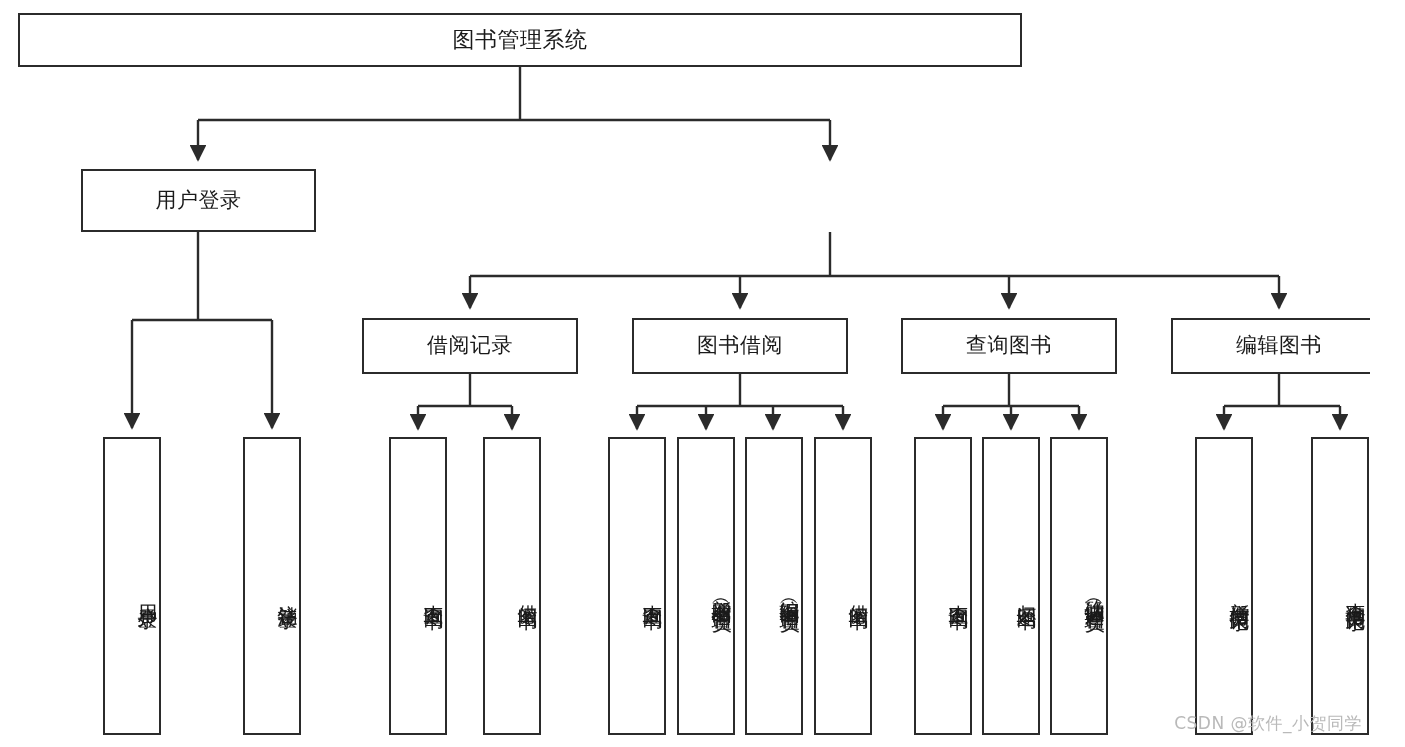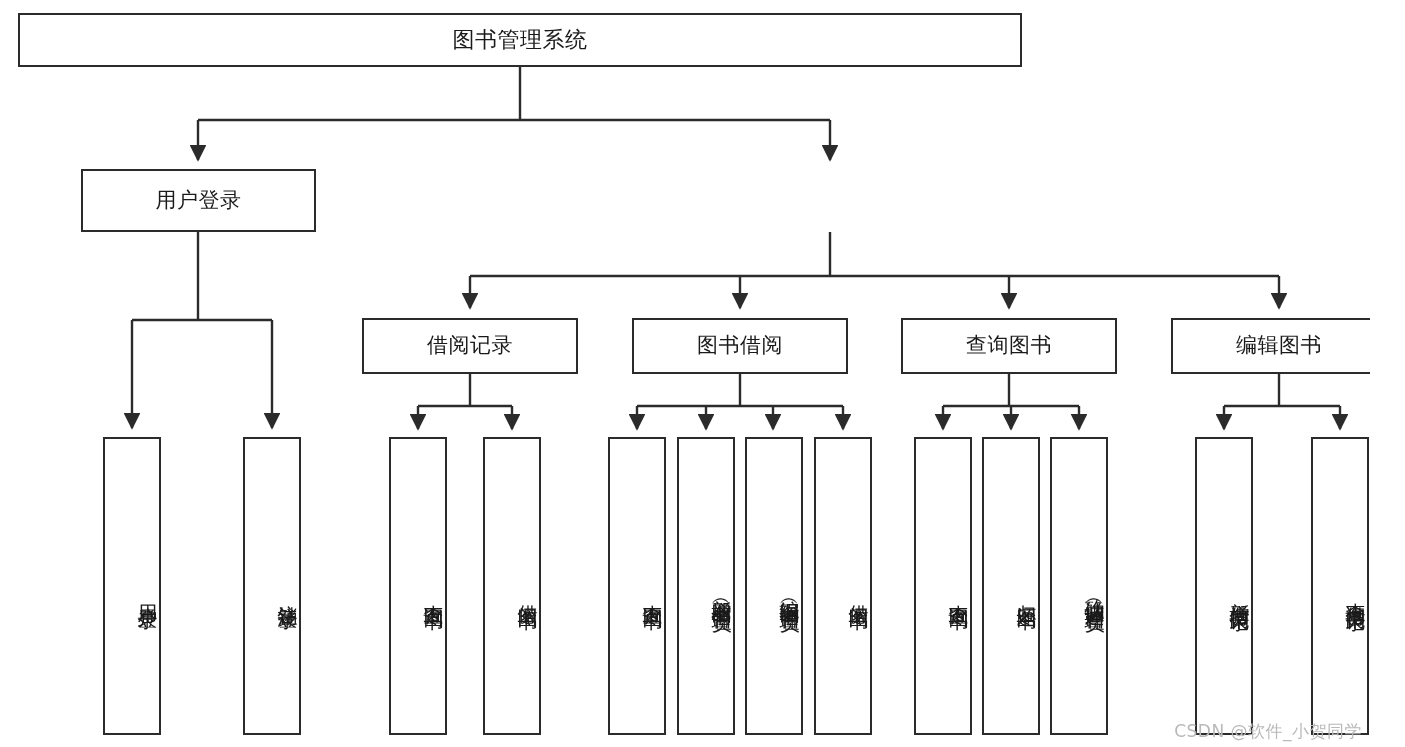--- a/index.html
+++ b/index.html
@@ -54,21 +54,21 @@
     letter-spacing: 2px;
   }
   .node.vert .vlabel {
     writing-mode: vertical-rl;
     text-orientation: upright;
     white-space: nowrap;
   }
   .watermark {
     position: absolute;
     right: 8px;
-    bottom: 4px;
+    bottom: 12px;
     font-size: 17px;
     color: #b9b9b9;
     white-space: nowrap;
     letter-spacing: 0.5px;
   }
 </style>
 </head>
 <body>
 
 <div id="canvas">

